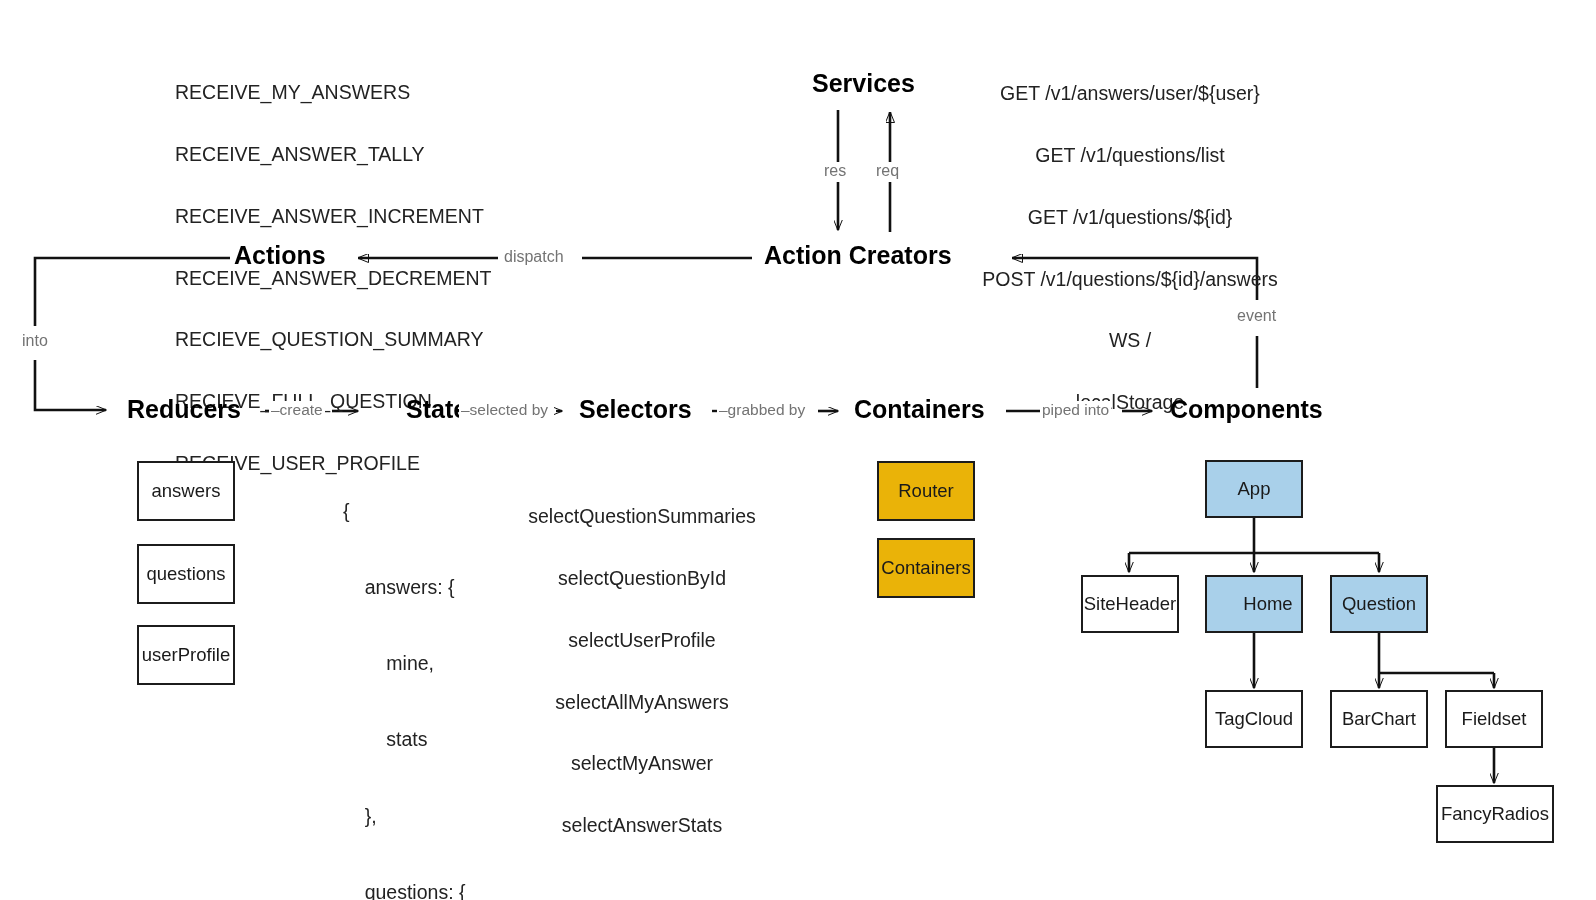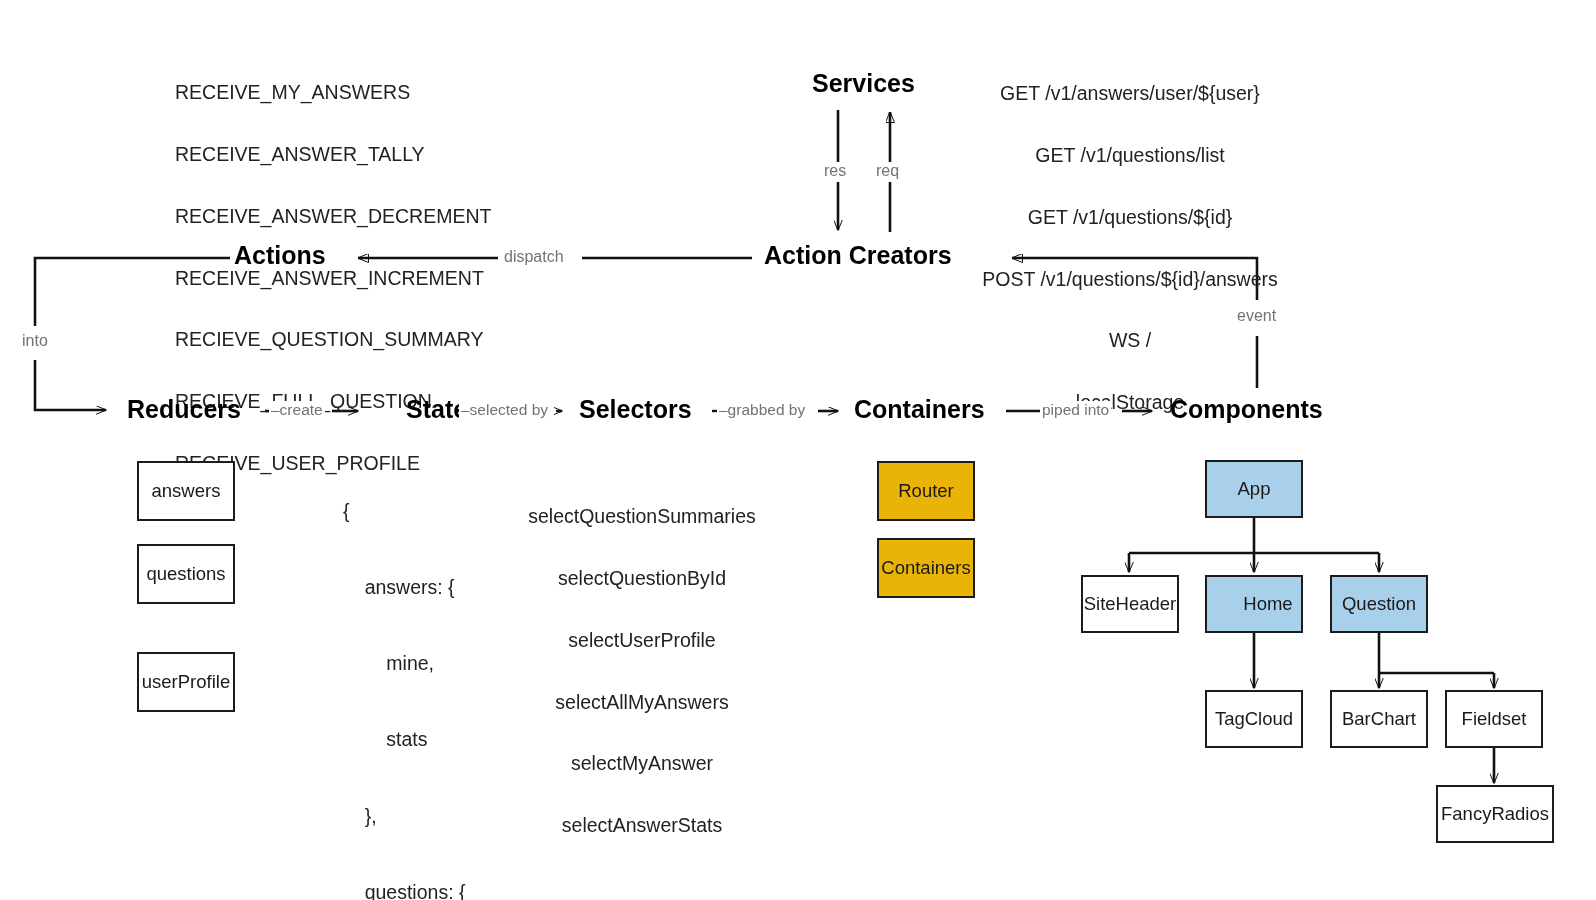--- a/index.html
+++ b/index.html
@@ -152,22 +152,22 @@
     <line x1="1379" y1="673" x2="1494" y2="673" stroke-width="2.6"></line>
     <line x1="1379" y1="673" x2="1379" y2="688" stroke-width="2.6" marker-end="url(#ah)"></line>
     <line x1="1494" y1="673" x2="1494" y2="688" stroke-width="2.6" marker-end="url(#ah)"></line>
 
     <line x1="1494" y1="748" x2="1494" y2="783" stroke-width="2.6" marker-end="url(#ah)"></line>
   </svg>
 
   <div class="abs mono-list list-left" style="left:175px; top:41px;">
     <div>RECEIVE_MY_ANSWERS</div>
     <div>RECEIVE_ANSWER_TALLY</div>
+    <div>RECEIVE_ANSWER_INCREMENT</div>
     <div>RECEIVE_ANSWER_DECREMENT</div>
-    <div>RECEIVE_ANSWER_INCREMENT</div>
     <div>RECIEVE_QUESTION_SUMMARY</div>
     <div>RECIEVE_FULL_QUESTION</div>
     <div>RECEIVE_USER_PROFILE</div>
   </div>
 
   <div class="abs mono-list list-center" style="left:960px; top:42px; width:340px;">
     <div>GET /v1/answers/user/${user}</div>
     <div>GET /v1/questions/list</div>
     <div>GET /v1/questions/${id}</div>
     <div>POST /v1/questions/${id}/answers</div>
@@ -208,21 +208,21 @@
   <div class="abs edge-label edge-label-sm" style="left:717px; top:401px;">–grabbed by</div>
 
   <div class="abs edge-label edge-label-sm" style="left:1040px; top:401px;">piped into</div>
 
   <div class="node white" style="left:137px; top:461px; width:98px; height:60px;">
     <span>answers</span>
   </div>
   <div class="node white" style="left:137px; top:544px; width:98px; height:60px;">
     <span>questions</span>
   </div>
-  <div class="node white" style="left:137px; top:625px; width:98px; height:60px;margin-top:27px;">
+  <div class="node white" style="left:137px; top:625px; width:98px; height:60px;">
     <span>userProfile</span>
   </div>
 
   <div class="abs state-block" style="left:343px; top:448px;">
     <div>{</div>
     <div>    answers: {</div>
     <div>        mine,</div>
     <div>        stats</div>
     <div>    },</div>
     <div>    questions: {</div>

